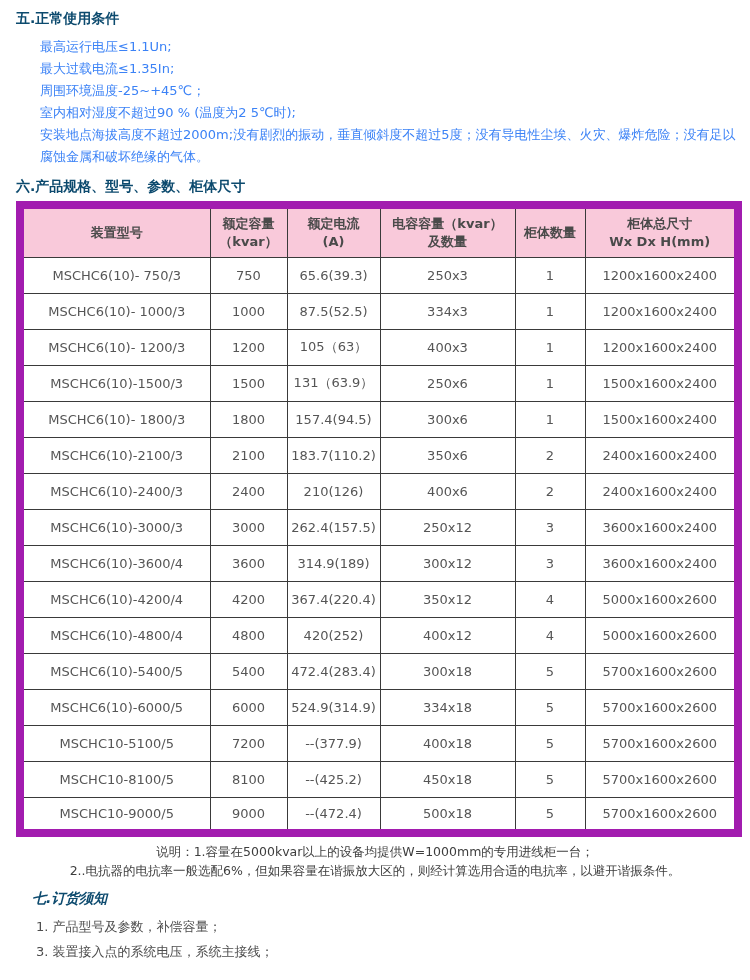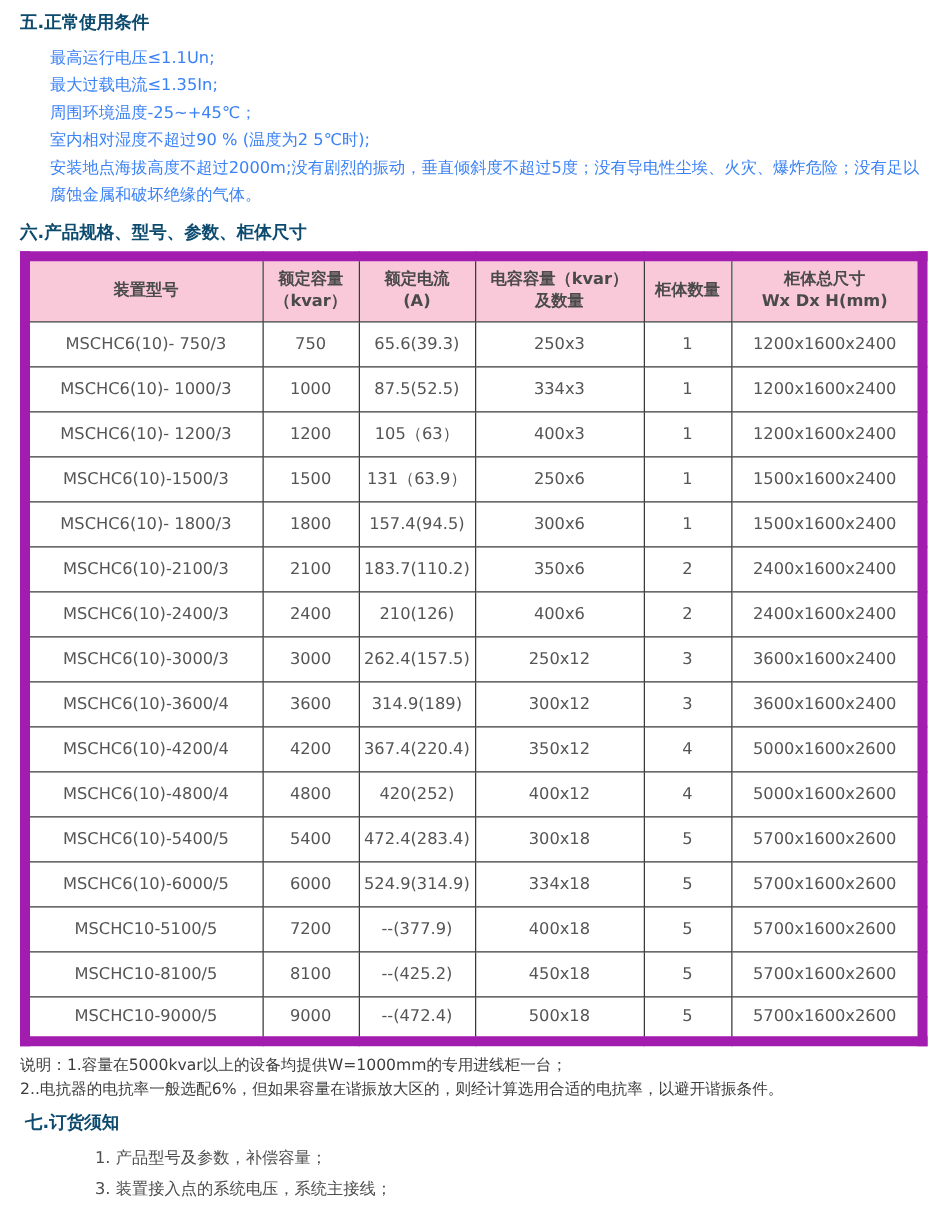--- a/index.html
+++ b/index.html
@@ -17,21 +17,21 @@
 
   .section-title {
     color: #0c4a6e;
     font-weight: bold;
     font-size: 14px;
     line-height: 1.25;
     margin: 0;
   }
   .title-usage   { margin: 4px 0 8px 0; }
   .title-specs   { margin: 6px 0 6px 0; }
-  .title-order   { margin: 10px 0 6px 4px; }
+  .title-order   { margin: 10px 0 6px 16px; font-style: italic; }
 
   .conditions {
     margin: 0 0 10px 24px;
     width: 696px;
     font-size: 13px;
     color: #3b82f6;
   }
   .cond-line { line-height: 22px; }
 
   table.spec-table {
@@ -60,28 +60,28 @@
     font-size: 13px;
     color: #555555;
     background: #ffffff;
   }
 
   .notes {
     margin: 5px 0 0 0;
     font-size: 12.5px;
     color: #3d3d3d;
   }
-  .note-line { line-height: 19px; }
+  .note-line { line-height: 19px; text-align: center; }
 
   .order-list {
     margin: 2px 0 0 20px;
     font-size: 13px;
     color: #4d4d4d;
   }
-  .order-item { line-height: 25px; margin-left: 40px; }
+  .order-item { line-height: 25px; }
 </style>
 </head>
 <body>
 
 <div class="page">
 
   <h2 class="section-title title-usage">五.正常使用条件</h2>
 
   <div class="conditions">
     <div class="cond-line">最高运行电压≤1.1Un;</div>

